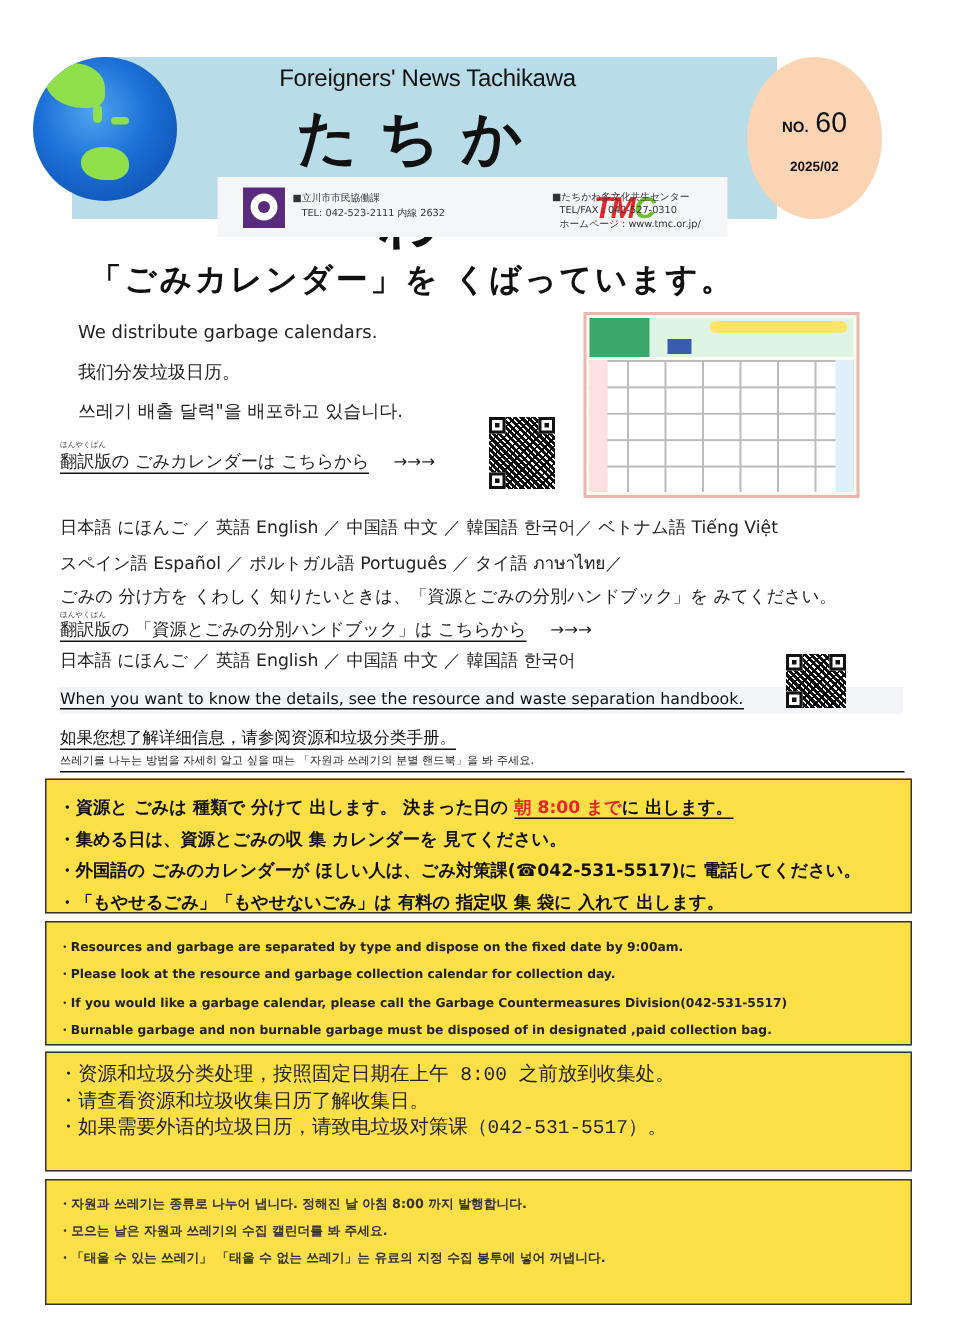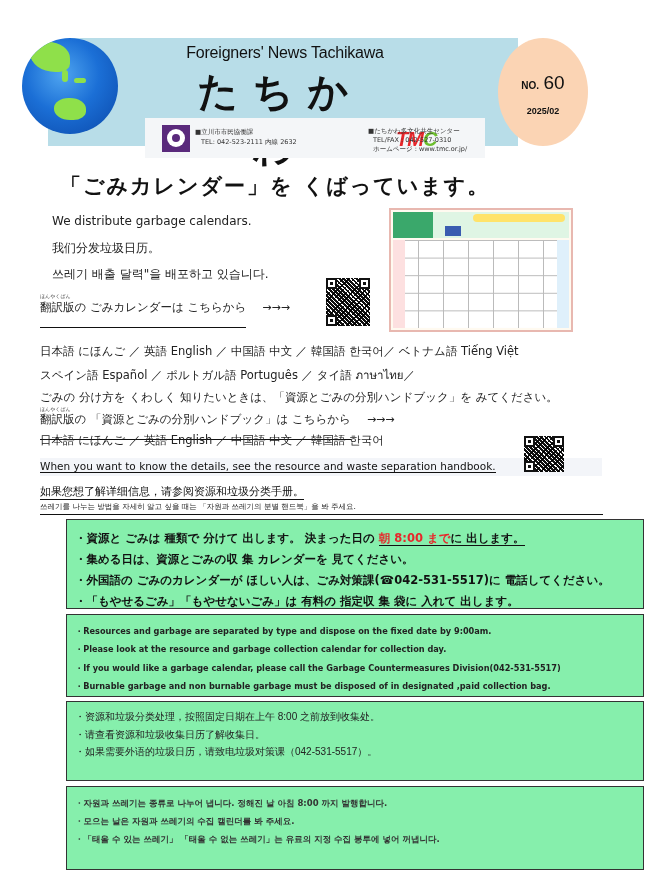--- a/index.html
+++ b/index.html
@@ -45,43 +45,43 @@
   .cal-sat { position: absolute; right: 2px; top: 30px; width: 12px; height: 88px; background: #dff0fb; }
 
   .qr { position: absolute; background:
     repeating-linear-gradient(45deg, #111 0 2px, #fff 2px 3px),
     repeating-linear-gradient(-45deg, #111 0 1px, transparent 1px 4px);
     background-blend-mode: multiply; }
   .qr .fp { position: absolute; width: 11px; height: 11px; border: 2.5px solid #111; background: #fff; }
   .qr .fp::after { content: ""; position: absolute; left: 1.5px; top: 1.5px; width: 3px; height: 3px; background: #111; }
 
   .link-line { position: absolute; left: 40px; font-size: 11.5px; color: #222; white-space: nowrap; }
-  .link-line .ul { border-bottom: 1.5px solid #111; padding-bottom: 13px; }
+  .link-line .ul { border-bottom: 1.5px solid #111; padding-bottom: 1px; }
   .link-line .arrows { margin-left: 16px; font-size: 11px; }
   .ruby { position: absolute; font-size: 5px; color: #444; white-space: nowrap; }
 
   .lang-line { position: absolute; left: 40px; font-size: 11.5px; color: #222; white-space: nowrap; }
   .p-line { position: absolute; left: 40px; font-size: 11.5px; color: #222; white-space: nowrap; }
 
   .note-en { position: absolute; left: 40px; top: 458px; width: 562px; height: 18px; background: #f3f5f9; }
   .note-en span { position: absolute; left: 0; top: 2px; font-size: 10.5px; color: #111; border-bottom: 1px solid #111; white-space: nowrap; }
   .note-zh { position: absolute; left: 40px; top: 484px; font-size: 11px; color: #111; border-bottom: 1px solid #111; white-space: nowrap; }
   .note-ko { position: absolute; left: 40px; top: 502px; width: 563px; font-size: 7.5px; color: #222; border-bottom: 1.2px solid #111; padding-bottom: 2px; white-space: nowrap; }
 
-  .box { position: absolute; left: 30px; width: 578px; border: 1.5px solid #333; background: #86efac; margin-left: 36px; }
+  .box { position: absolute; left: 30px; width: 578px; border: 1.5px solid #333; background: #fde047; }
   .box ul { list-style: none; }
   .box li { white-space: nowrap; color: #111; }
   .box1 { top: 519px; height: 90px; padding: 6px 0 0 8px; }
   .box1 li { font-size: 11.5px; font-weight: bold; height: 21px; line-height: 24px; }
   .box1 .red { color: #e8262a; border-bottom: 1.5px solid #111; }
   .box1 .ul { border-bottom: 1.5px solid #111; }
   .box2 { top: 614px; height: 83px; padding: 7px 0 0 8px; }
   .box2 li { font-size: 8.2px; font-weight: bold; height: 18.3px; line-height: 18px; color: #222; }
   .box3 { top: 701px; height: 80px; padding: 6px 0 0 8px; }
-  .box3 li { font-family: Liberation Sans, sans-serif; font-size: 10px; height: 17.5px; line-height: 18px; color: #222; }
+  .box3 li { font-family: Liberation Mono, monospace; font-size: 13px; height: 17.5px; line-height: 18px; color: #222; }
   .box4 { top: 786px; height: 84px; padding: 7px 0 0 8px; }
   .box4 li { font-size: 8.5px; font-weight: bold; height: 18px; line-height: 18px; color: #333; }
 </style>
 </head>
 <body>
 
 <div class="banner"></div>
 <div class="globe">
   <div class="land1"></div>
     <div class="land2"></div>

